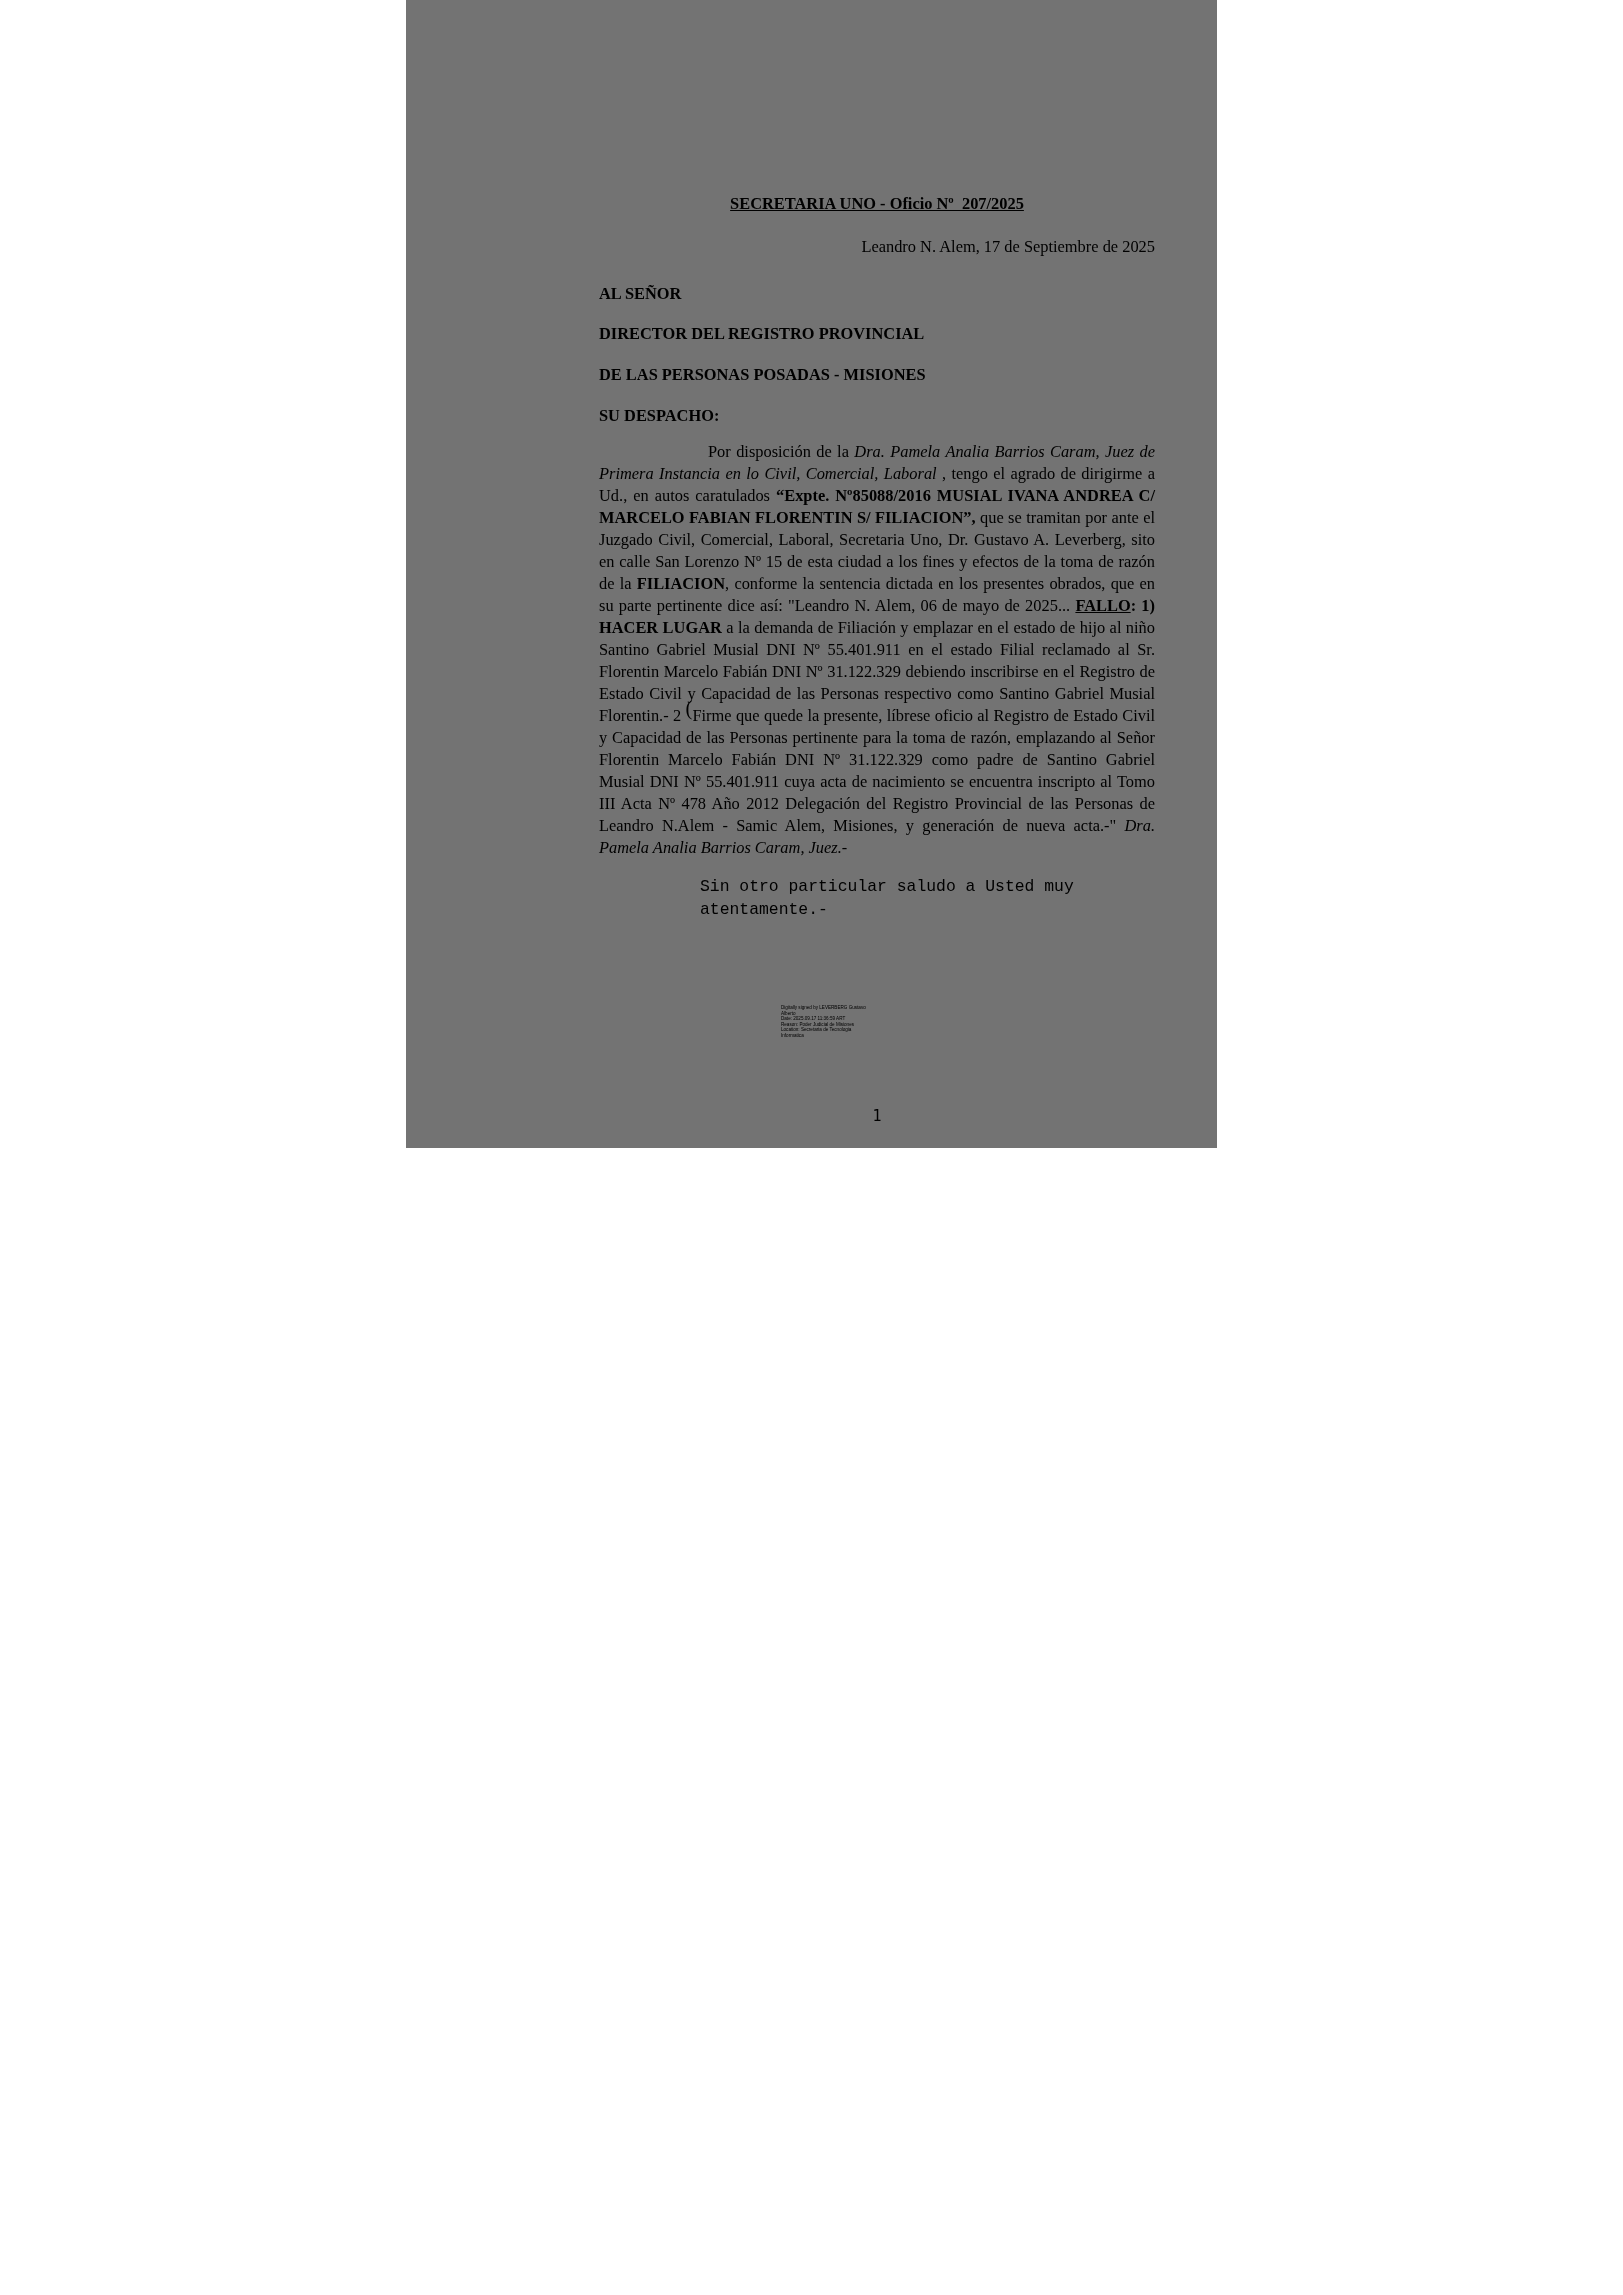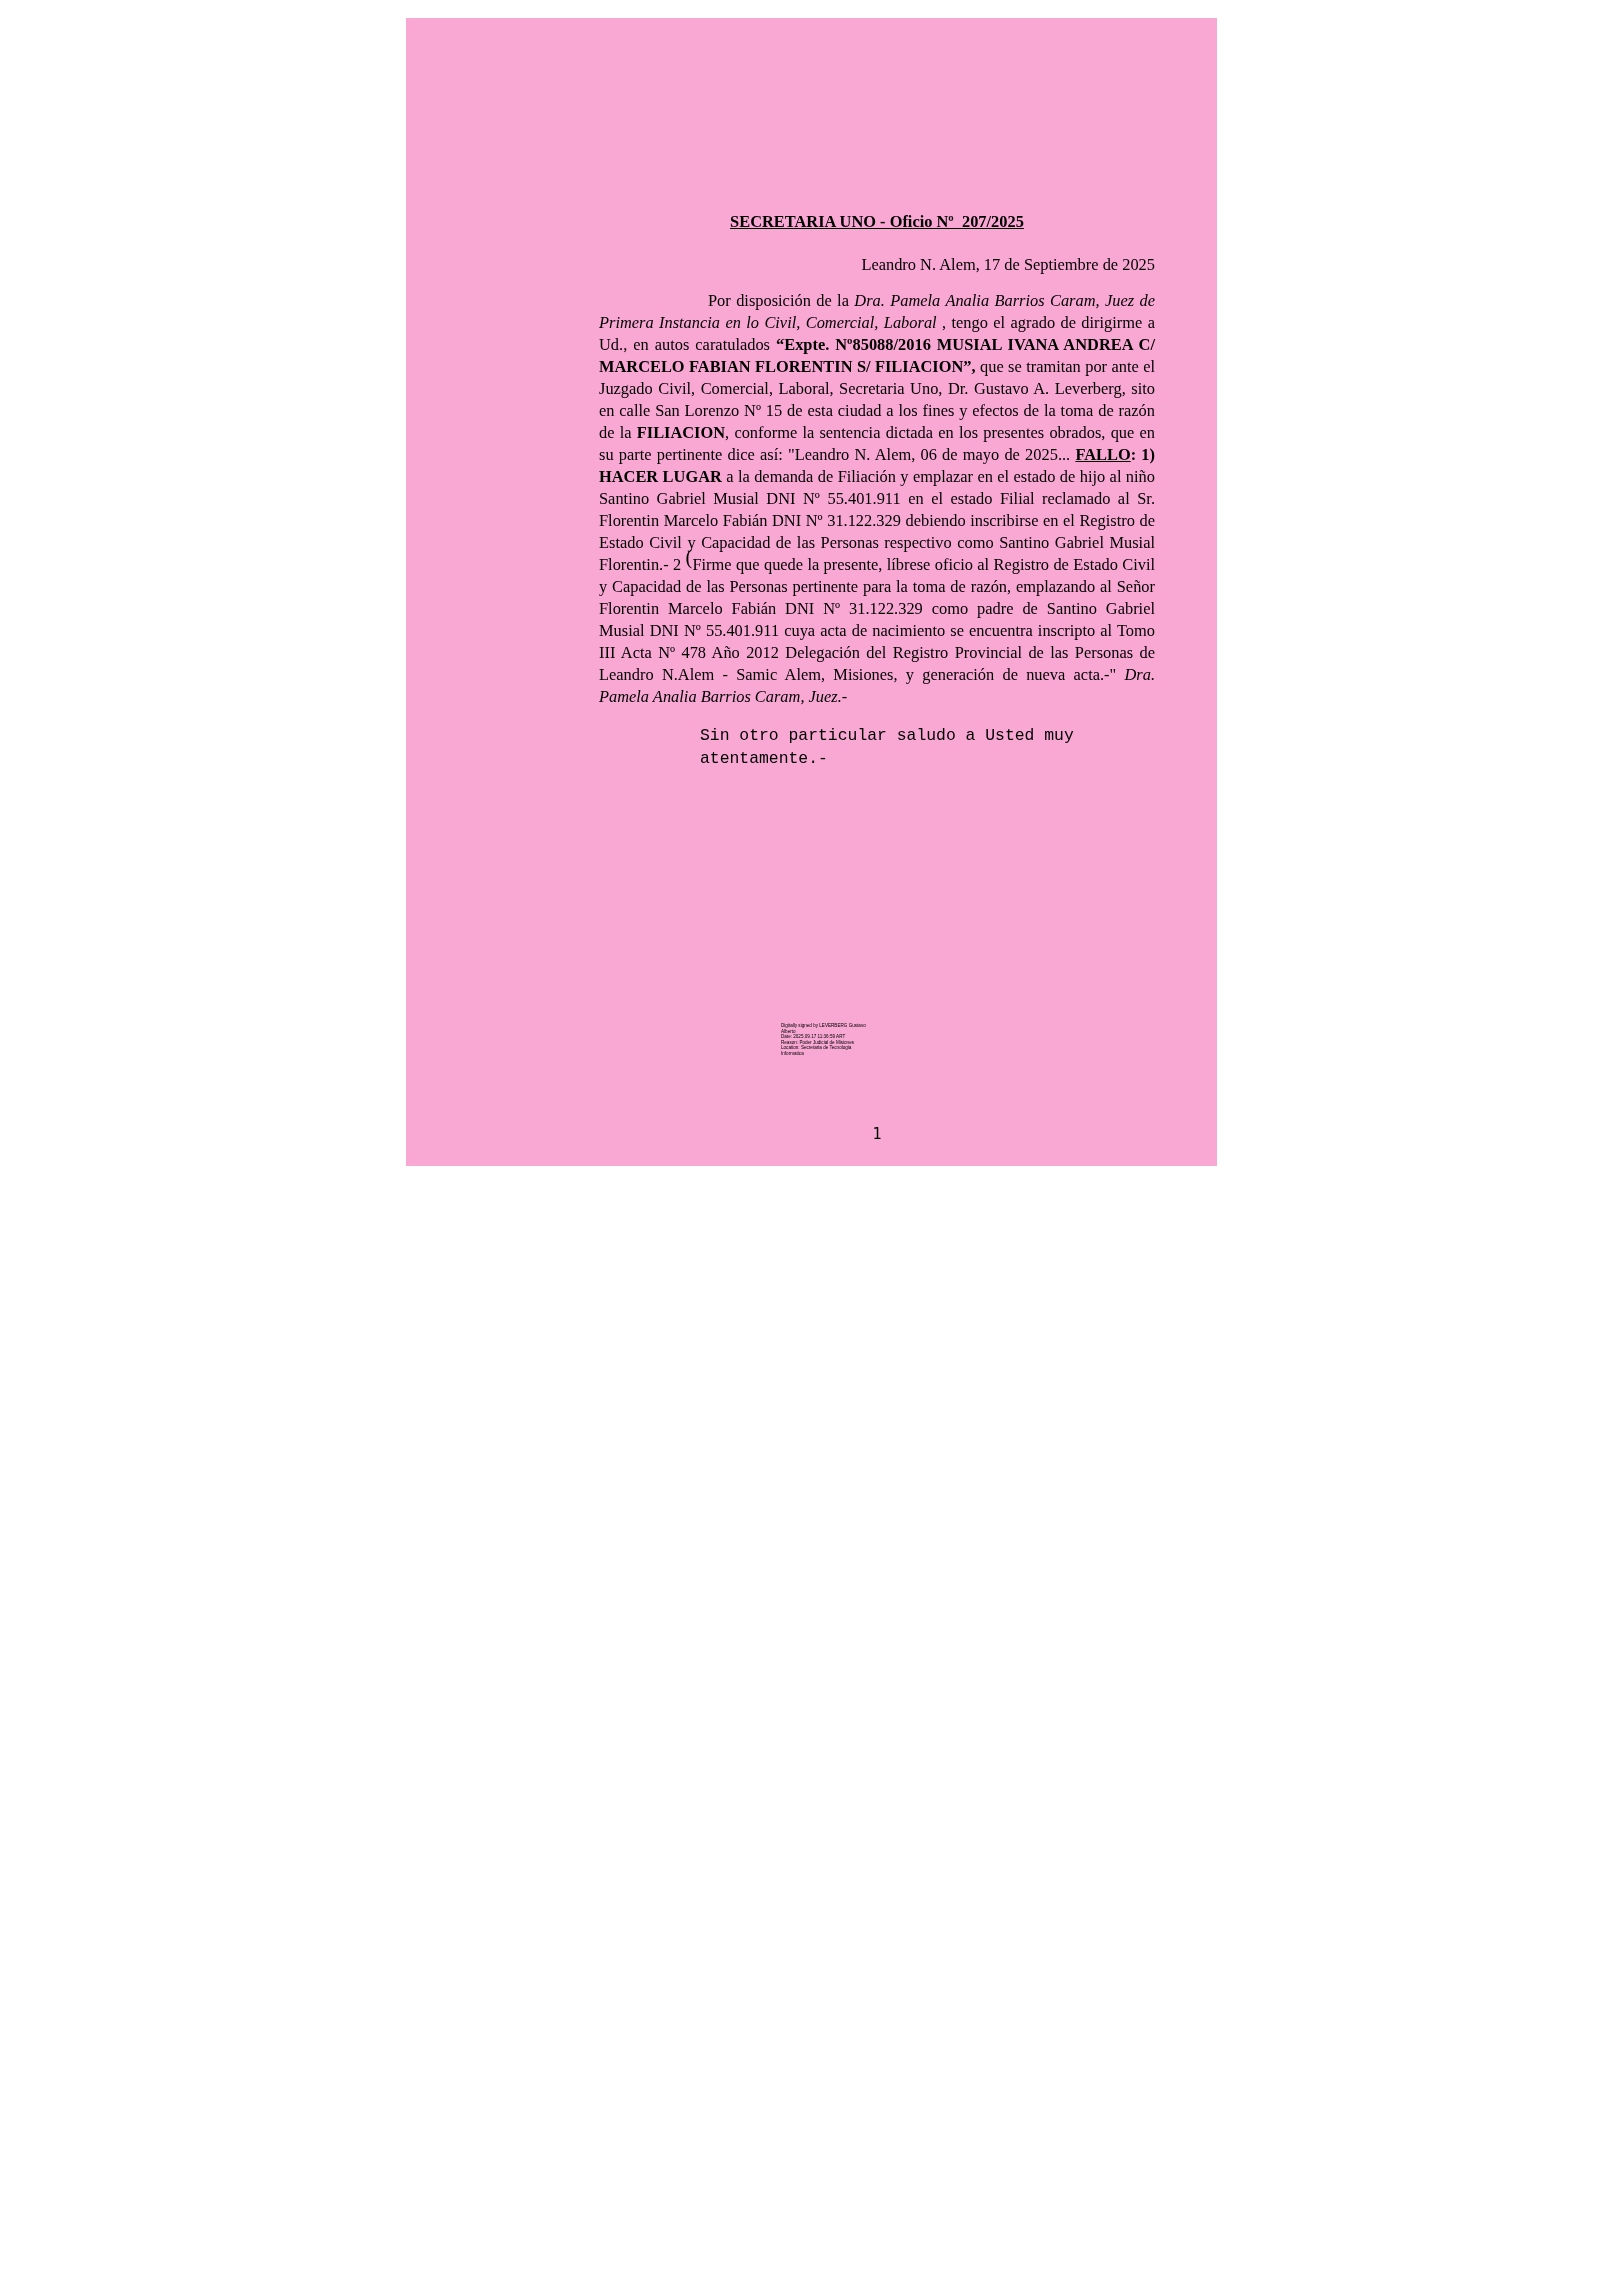--- a/index.html
+++ b/index.html
@@ -4,22 +4,22 @@
 <style>
   html, body {
     margin: 0;
     padding: 0;
     background: #ffffff;
   }
   .page {
     position: relative;
     width: 811px;
     height: 1148px;
-    margin: 18px auto;
-    background: #f9a8d4;
+    margin: 0 auto;
+    background: #737373;
     color: #000000;
     font-family: "Liberation Serif", serif;
     overflow: hidden;
   }
   .content {
     position: absolute;
     left: 193px;
     right: 62px;
     top: 0;
     font-size: 16.4px;
@@ -91,20 +91,26 @@
 </head>
 <body>
 
 <div class="page">
   <div class="content">
 
     <h1 class="doc-title">SECRETARIA UNO - Oficio Nº  207/2025</h1>
 
     <div class="dateline">Leandro N. Alem, 17 de Septiembre de 2025</div>
 
+    <div class="addressee">
+      <div class="addr-line">AL SEÑOR</div>
+      <div class="addr-line">DIRECTOR DEL REGISTRO PROVINCIAL</div>
+      <div class="addr-line">DE LAS PERSONAS POSADAS - MISIONES</div>
+      <div class="addr-line">SU DESPACHO:</div>
+    </div>
 
     <p class="body-par"><span class="run-n">Por disposición de la </span><span class="run-i">Dra. Pamela Analia Barrios Caram, Juez de Primera Instancia en lo Civil, Comercial, Laboral </span><span class="run-n">, tengo el agrado de dirigirme a Ud., en autos caratulados </span><span class="run-b">“Expte. Nº85088/2016 MUSIAL IVANA ANDREA C/ MARCELO FABIAN FLORENTIN S/ FILIACION”,</span><span class="run-n"> que se tramitan por ante el Juzgado Civil, Comercial, Laboral, Secretaria Uno, Dr. Gustavo A. Leverberg, sito en calle San Lorenzo Nº 15 de esta ciudad a los fines y efectos de la toma de razón de la </span><span class="run-b">FILIACION</span><span class="run-n">, conforme la sentencia dictada en los presentes obrados, que en su parte pertinente dice así: "Leandro N. Alem, 06 de mayo de 2025... </span><span class="run-bu">FALLO</span><span class="run-b">: 1) HACER LUGAR</span><span class="run-n"> a la demanda de Filiación y emplazar en el estado de hijo al niño Santino Gabriel Musial DNI Nº 55.401.911 en el estado Filial reclamado al Sr. Florentin Marcelo Fabián DNI Nº 31.122.329 debiendo inscribirse en el Registro de Estado Civil y Capacidad de las Personas respectivo como Santino Gabriel Musial Florentin.- 2 </span><span class="run-p">(</span><span class="run-n">Firme que quede la presente, líbrese oficio al Registro de Estado Civil y Capacidad de las Personas pertinente para la toma de razón, emplazando al Señor Florentin Marcelo Fabián DNI Nº 31.122.329 como padre de Santino Gabriel Musial DNI Nº 55.401.911 cuya acta de nacimiento se encuentra inscripto al Tomo III Acta Nº 478 Año 2012 Delegación del Registro Provincial de las Personas de Leandro N.Alem - Samic Alem, Misiones, y generación de nueva acta.-" </span><span class="run-i">Dra. Pamela Analia Barrios Caram, Juez.-</span></p>
 
     <p class="closing">Sin otro particular saludo a Usted muy atentamente.-</p>
 
   </div>
 
   <div class="signature">
     <div>Digitally signed by LEVERBERG Gustavo</div>
     <div>Alberto</div>

